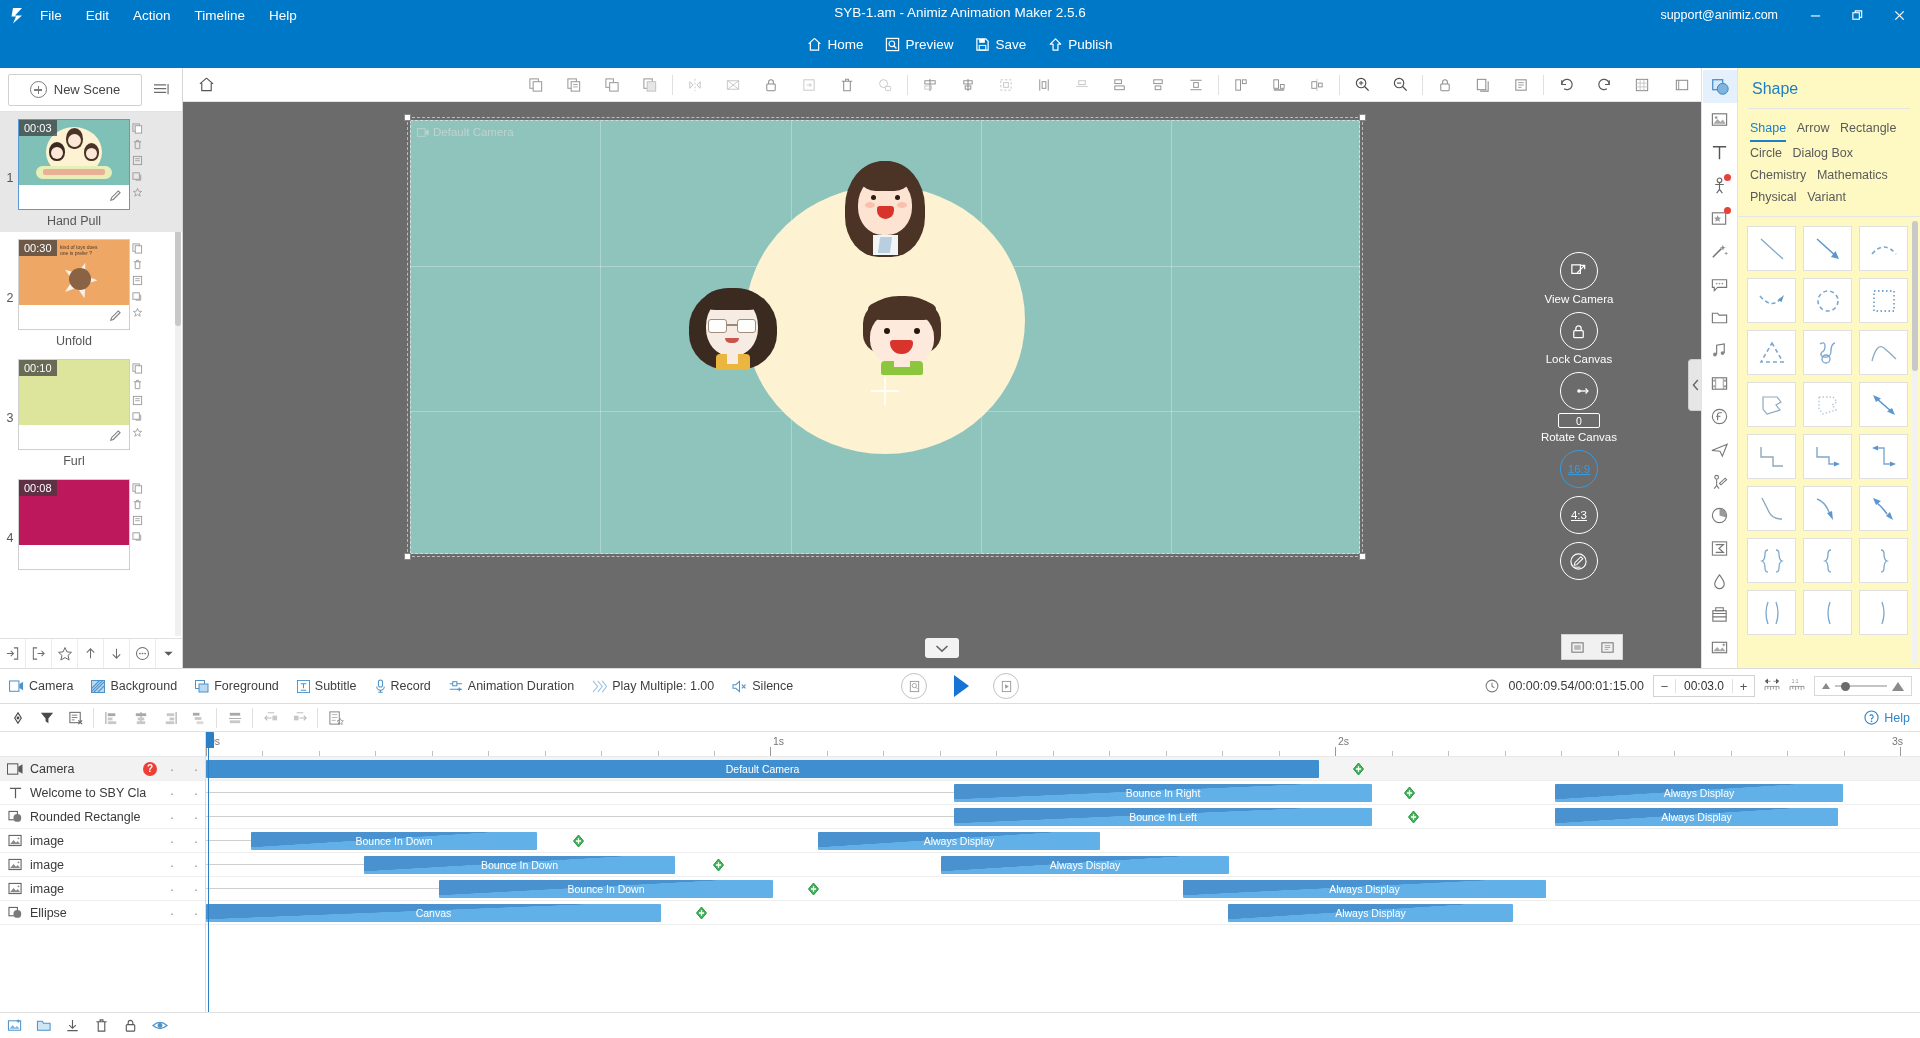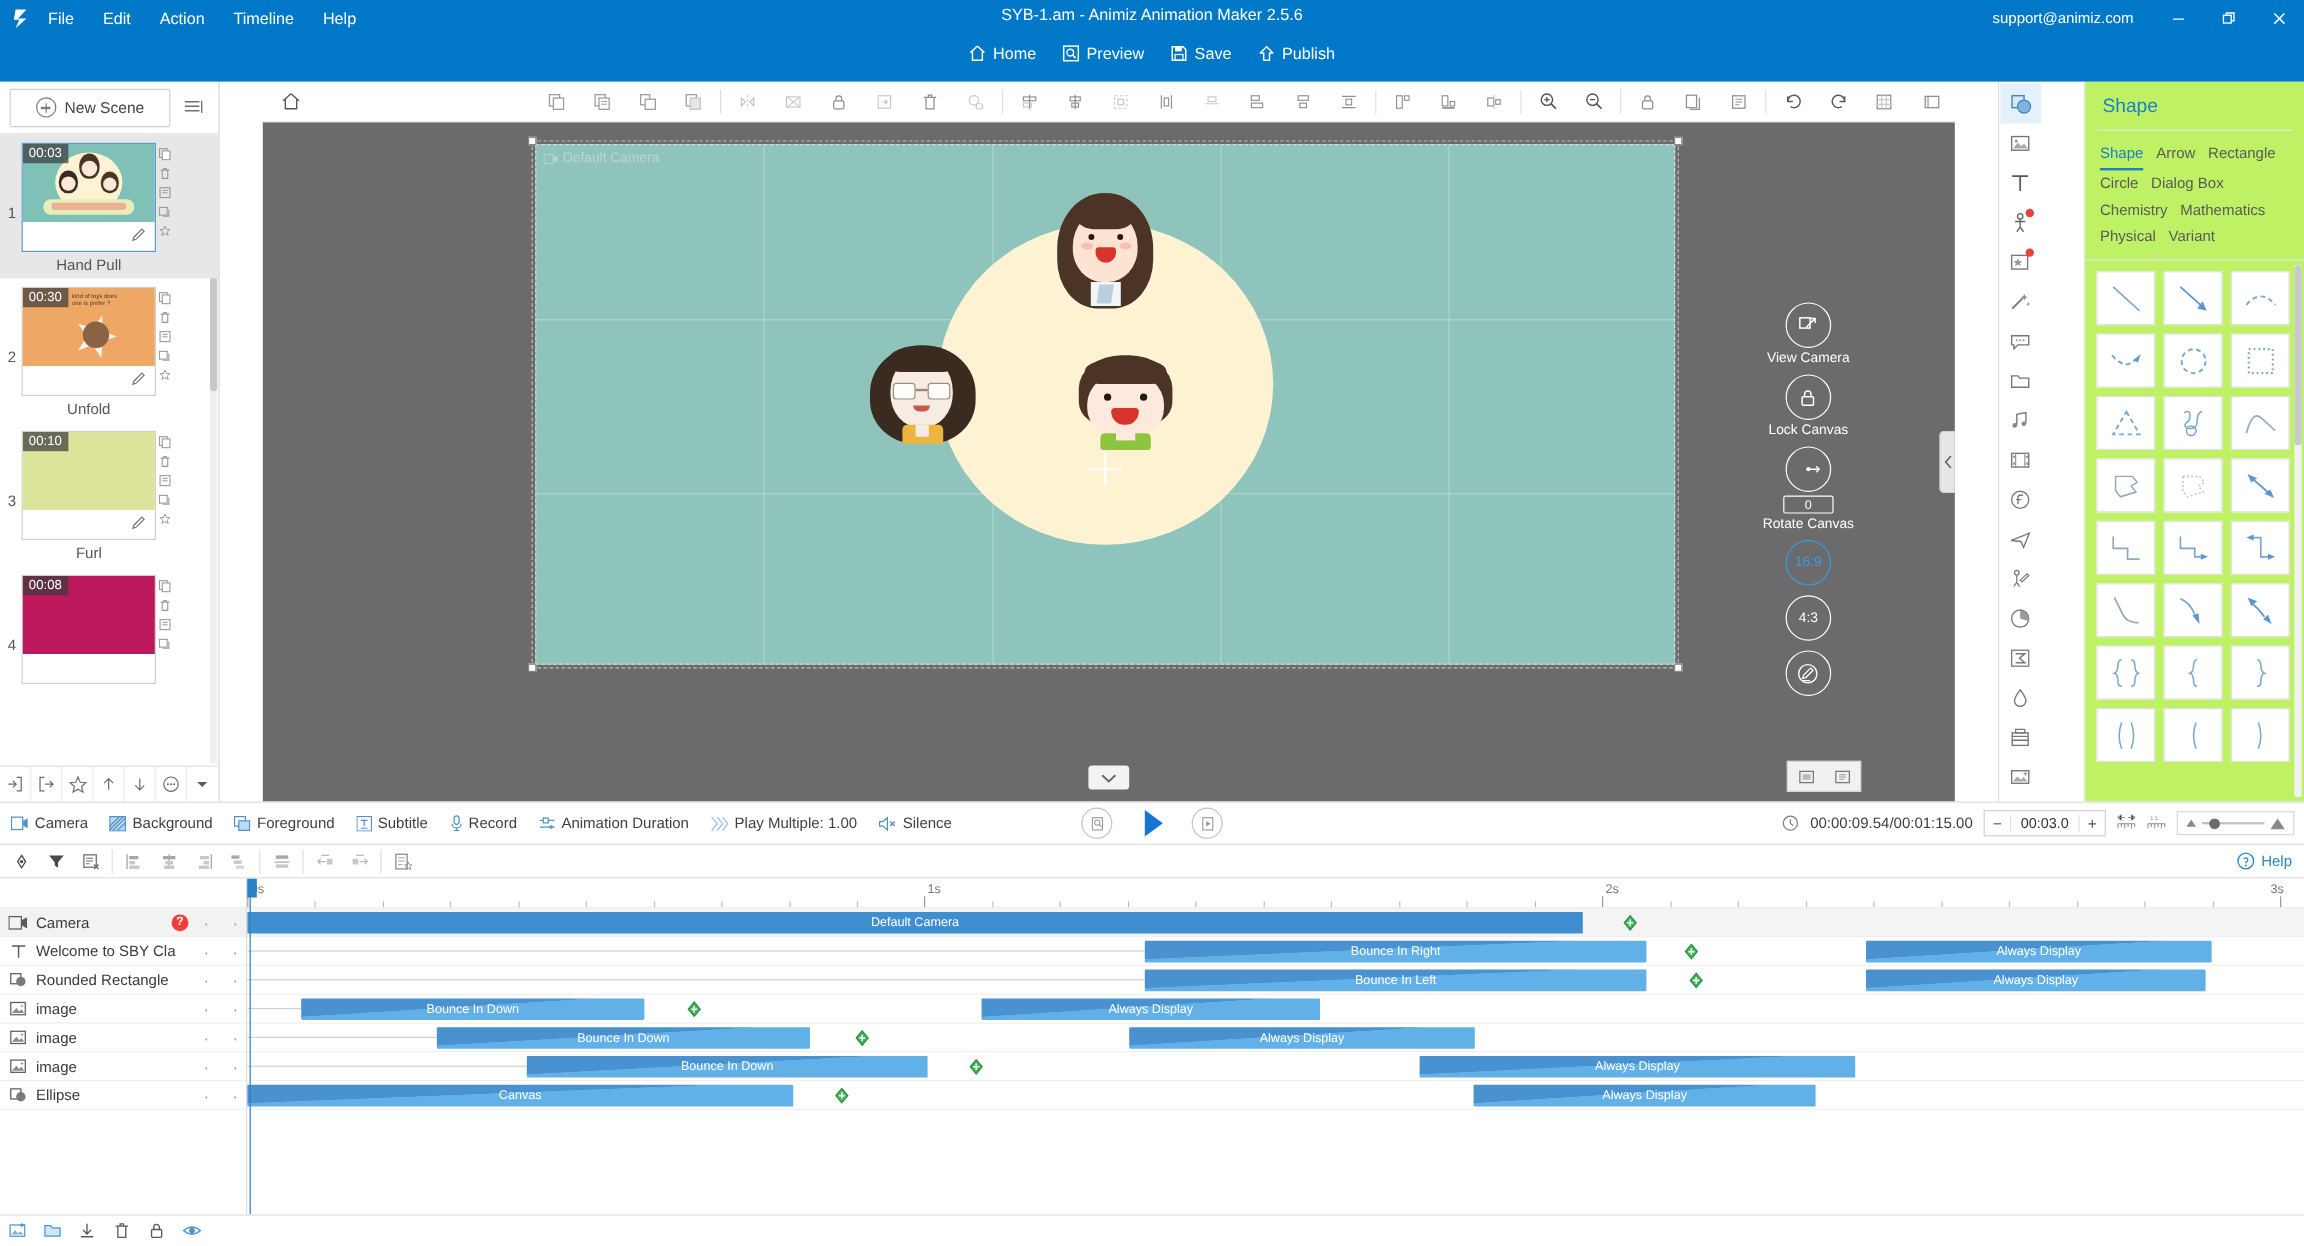--- a/index.html
+++ b/index.html
@@ -42,21 +42,21 @@
   .win-right {
     position:absolute; right:0; top:0; height:30px; display:flex; align-items:center; gap:0;
   }
   .acct { font-size:12.5px; color:#fff; padding-right:16px; }
   .wbtn {
     width:42px; height:30px; display:flex; align-items:center; justify-content:center;
     cursor:default;
   }
 
   
-  .middle { flex:0 0 600px; display:flex; height:600px;gap:36px; }
+  .middle { flex:0 0 600px; display:flex; height:600px; }
 
   
   .scene-panel { width:183px; background:#fff; display:flex; flex-direction:column;
     border-right:1px solid #d6d6d6; }
   .scene-head { height:44px; display:flex; align-items:center; padding:6px 8px; gap:6px;
     border-bottom:1px solid #e2e2e2; }
   .newscene-btn {
     flex:1; height:32px; border:1px solid #d0d0d0; border-radius:2px; background:#fff;
     display:flex; align-items:center; justify-content:center; gap:7px; font-size:13px; color:#444;
     cursor:default;
@@ -143,21 +143,21 @@
   .cam-rail {
     position:absolute; right:84px; top:150px; display:flex; flex-direction:column;
     align-items:center; gap:0px; color:#fff;
   }
   .cam-circle { width:38px; height:38px; border:1.6px solid #fff; border-radius:50%;
     display:flex; align-items:center; justify-content:center; cursor:default; }
   .cam-lab { font-size:11.5px; color:#fff; margin:3px 0 7px; }
   .rot-box { width:42px; height:15px; border:1px solid #fff; border-radius:2px; color:#fff;
     font-size:10.5px; display:flex; align-items:center; justify-content:center; margin-top:3px; }
   .cam-circle.active { border-color:#3a9ae0; color:#3a9ae0; }
-  .ratio-txt { font-size:11.5px; }
+  .ratio-txt { font-size:11.5px;text-decoration:underline; }
 
   .stage-bottom-chev {
     position:absolute; left:50%; transform:translateX(-50%); bottom:10px;
     width:34px; height:20px; background:rgba(255,255,255,.92); border-radius:3px;
     display:flex; align-items:center; justify-content:center; cursor:default;
   }
   .stage-corner {
     position:absolute; right:78px; bottom:8px; width:62px; height:26px;
     background:#f1f1f1; border:1px solid #d4d4d4; display:flex; align-items:center;
   }
@@ -172,21 +172,21 @@
   
   .right-rail { width:36px; background:#fff; border-left:1px solid #e2e2e2;
     display:flex; flex-direction:column; align-items:center; padding-top:2px; }
   .rr-btn { width:34px; height:33px; display:flex; align-items:center; justify-content:center;
     cursor:default; position:relative; }
   .rr-btn.active { background:#e4f0fb; }
   .rr-dot { position:absolute; right:6px; top:5px; width:7px; height:7px;
     background:#e8403a; border-radius:50%; }
 
   
-  .shape-panel { width:183px; background:#bef264; border-left:1px solid #e2e2e2;
+  .shape-panel { width:183px; background:#fef9c3; border-left:1px solid #e2e2e2;
     display:flex; flex-direction:column; }
   .sp-title { font-size:16px; color:#1e7fc4; padding:12px 0 10px 14px; }
   .sp-divider { height:1px; background:#e6e6e6; margin:0 10px; }
   .sp-tabs { padding:8px 10px 8px 12px; line-height:21px; }
   .sp-tab { font-size:12.5px; color:#5a5a5a; cursor:default; margin-right:7px;
     display:inline-block; white-space:nowrap; }
   .sp-tab.active { color:#1e7fc4; border-bottom:2px solid #1e7fc4; padding-bottom:1px; }
   .sp-grid-wrap { flex:1; position:relative; overflow:hidden; border-top:1px solid #e6e6e6; }
   .sp-grid { display:grid; grid-template-columns:repeat(3,1fr); gap:7px; padding:9px 12px 9px 9px; }
   .sp-cell { height:45px; border:1px solid #e0e0e0; background:#fff;

